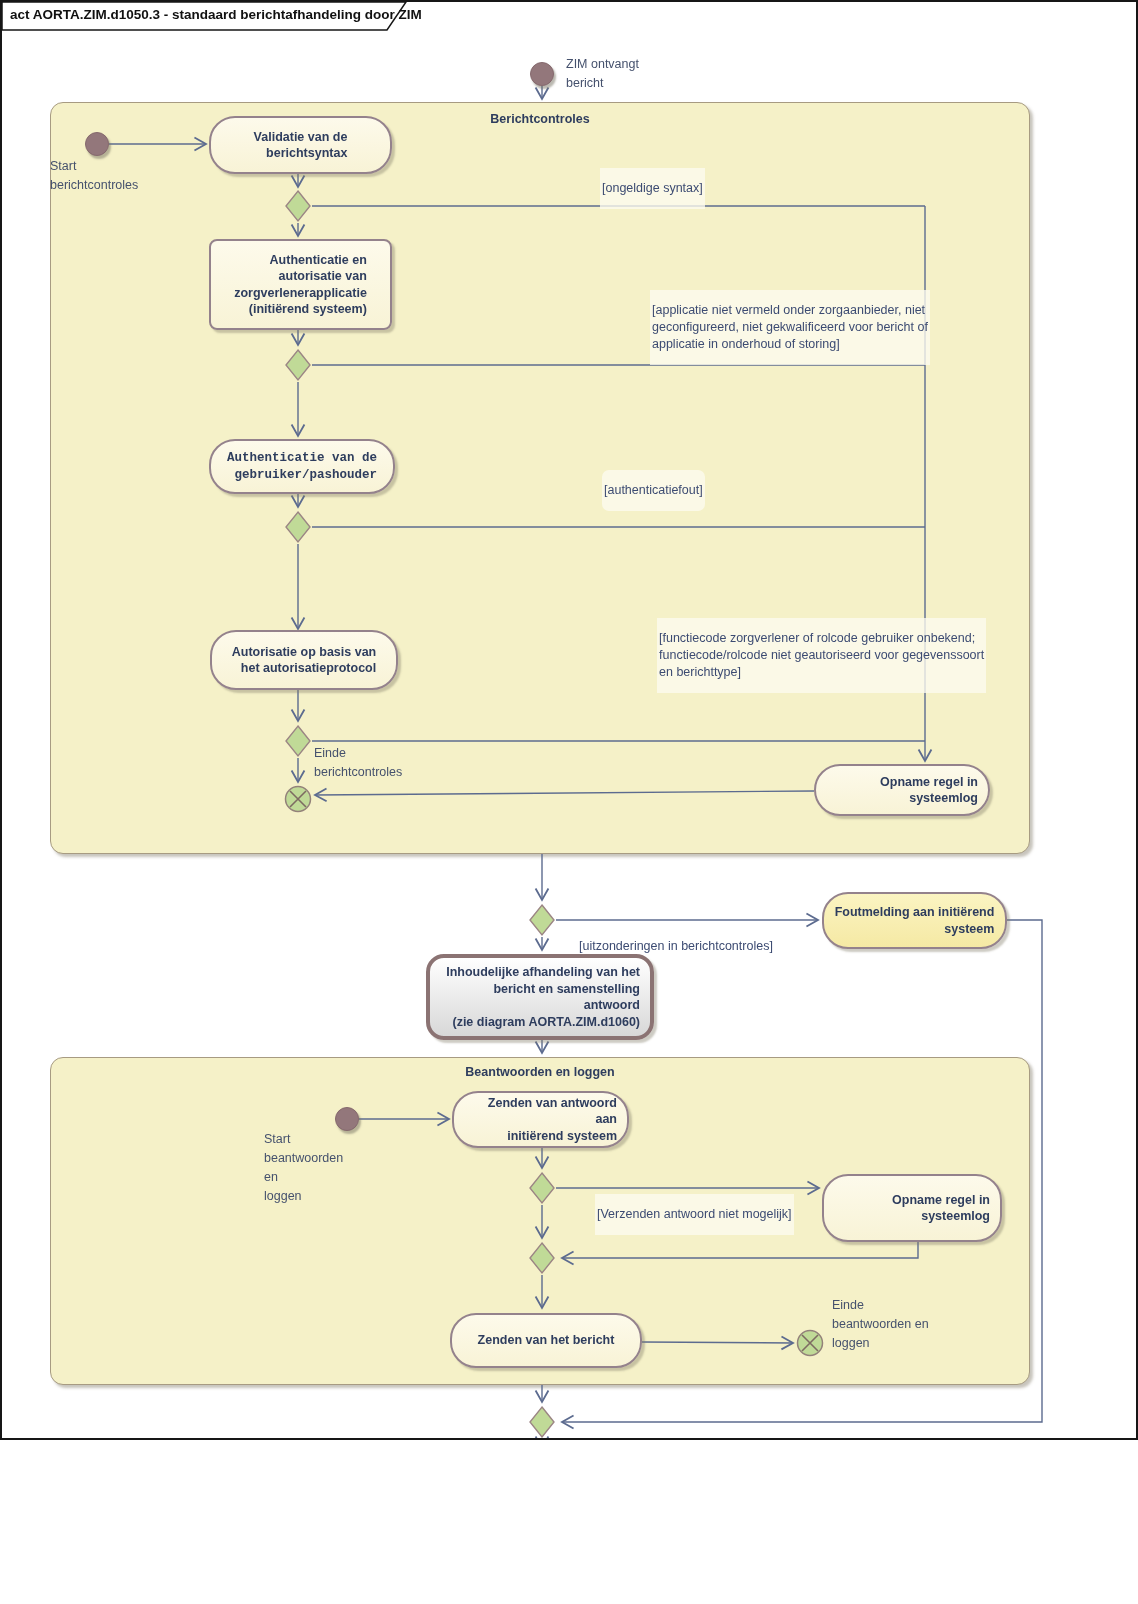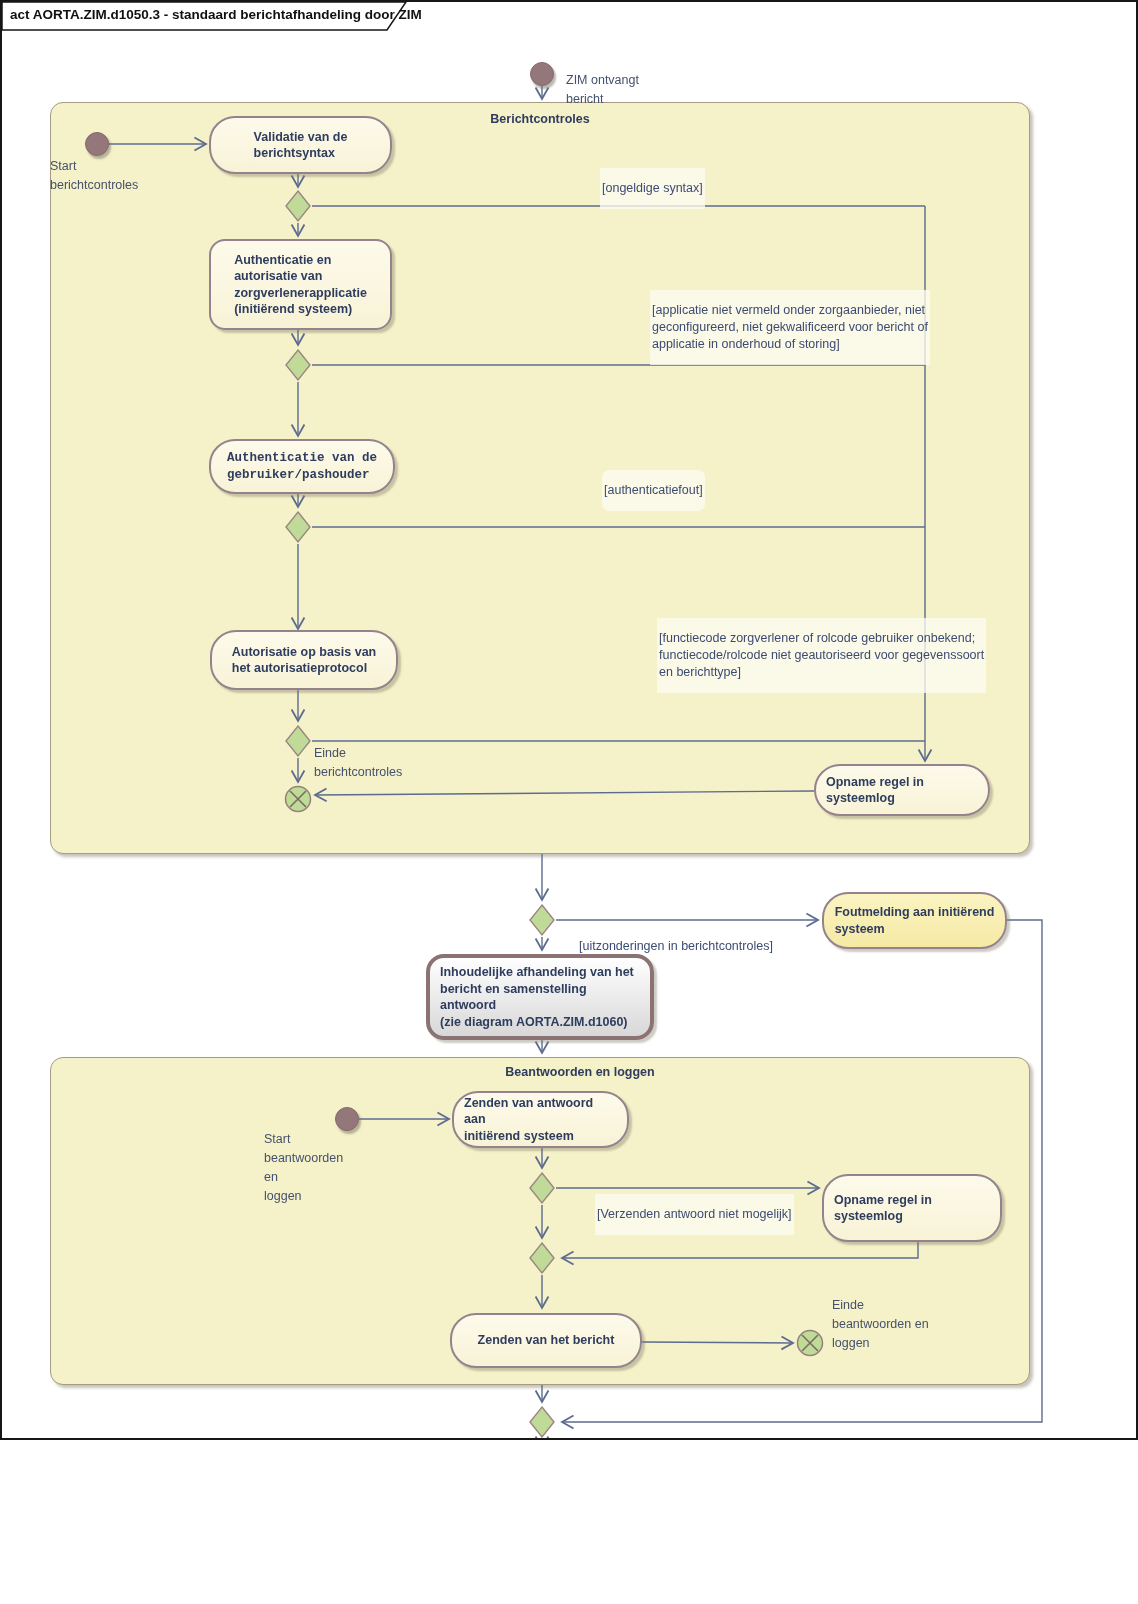--- a/index.html
+++ b/index.html
@@ -20,21 +20,21 @@
   .container{
     position:absolute;z-index:1;background:#f5f1c8;border:1.5px solid #a79b82;
     border-radius:13px;box-shadow:3px 3px 3px rgba(130,124,106,.45);box-sizing:border-box;
   }
   .container-label{
     position:absolute;z-index:3;font-size:12.5px;font-weight:bold;color:#2e3d5e;text-align:center;
   }
   
   .activity{
     position:absolute;z-index:3;display:flex;align-items:center;justify-content:center;
-    text-align:left;font-size:12.5px;font-weight:bold;color:#2e3d5e;line-height:1.32;
+    text-align:right;font-size:12.5px;font-weight:bold;color:#2e3d5e;line-height:1.32;
     background:linear-gradient(180deg,#fdfaeb,#f8f3d6);
     border:2px solid #94828c;border-radius:26px;box-sizing:border-box;
     box-shadow:3px 3px 2px rgba(130,124,106,.4);padding:4px 10px;
   }
   .activity.accent{background:linear-gradient(180deg,#fbf4c2,#f5e9a4);}
   .activity.strong{
     background:linear-gradient(180deg,#ffffff,#d8d8d8);
     border:4px solid #8b7373;border-radius:18px;
   }
   
@@ -97,38 +97,38 @@
       <path d="M540,1437 L540,1446" marker-end="url(#arr)"></path>
     </g>
   </svg>
 
   <svg class="title-tab" width="410" height="30">
     <polygon points="0,0 404,0 385,28 0,28" fill="#ffffff" stroke="#161616" stroke-width="1.5"></polygon>
   </svg>
   <div class="title-text">act AORTA.ZIM.d1050.3 - standaard berichtafhandeling door ZIM</div>
 
   <div class="initial" style="left:528px;top:60px;"></div>
-  <div class="flabel preline" style="left:564px;top:53px;margin-top:16px;">ZIM ontvangt
+  <div class="flabel preline" style="left:564px;top:53px;">ZIM ontvangt
 bericht</div>
 
   <div class="container-label" style="left:48px;top:110px;width:980px;">Berichtcontroles</div>
 
   <div class="initial" style="left:83px;top:130px;"></div>
   <div class="flabel preline" style="left:48px;top:155px;">Start
 berichtcontroles</div>
 
   <div class="activity preline" style="left:207px;top:114px;width:183px;height:58px;">Validatie van de
 berichtsyntax</div>
 
   <svg class="shape" style="left:282px;top:187px;" width="28" height="34">
     <polygon points="14,2 26,17 14,32 2,17" fill="#c0da97" stroke="#9b8584" stroke-width="1.4"></polygon>
   </svg>
   <div class="guard" style="left:598px;top:166px;">[ongeldige syntax]</div>
 
-  <div class="activity preline" style="left:207px;top:237px;width:183px;height:91px;border-radius:16px;">Authenticatie en
+  <div class="activity preline" style="left:207px;top:237px;width:183px;height:91px;border-radius:8px;">Authenticatie en
 autorisatie van
 zorgverlenerapplicatie
 (initiërend systeem)</div>
   <svg class="shape" style="left:282px;top:346px;" width="28" height="34">
     <polygon points="14,2 26,17 14,32 2,17" fill="#c0da97" stroke="#9b8584" stroke-width="1.4"></polygon>
   </svg>
   <div class="guard preline" style="left:648px;top:288px;">[applicatie niet vermeld onder zorgaanbieder, niet
 geconfigureerd, niet gekwalificeerd voor bericht of
 applicatie in onderhoud of storing]</div>
 
@@ -162,21 +162,21 @@
   </svg>
   <div class="guard" style="left:575px;top:924px;background:none;">[uitzonderingen in berichtcontroles]</div>
 
   <div class="activity preline accent" style="left:820px;top:890px;width:185px;height:57px;">Foutmelding aan initiërend
 systeem</div>
 
   <div class="activity preline strong" style="left:424px;top:952px;width:228px;height:86px;">Inhoudelijke afhandeling van het
 bericht en samenstelling antwoord
 (zie diagram AORTA.ZIM.d1060)</div>
 
-  <div class="container-label" style="left:48px;top:1063px;width:980px;padding-left:40px;">Beantwoorden en loggen</div>
+  <div class="container-label" style="left:48px;top:1063px;width:980px;">Beantwoorden en loggen</div>
 
   <div class="initial" style="left:333px;top:1105px;"></div>
   <div class="flabel preline" style="left:262px;top:1128px;">Start
 beantwoorden
 en
 loggen</div>
 
   <div class="activity preline" style="left:450px;top:1089px;width:177px;height:57px;">Zenden van antwoord aan
 initiërend systeem</div>
 

